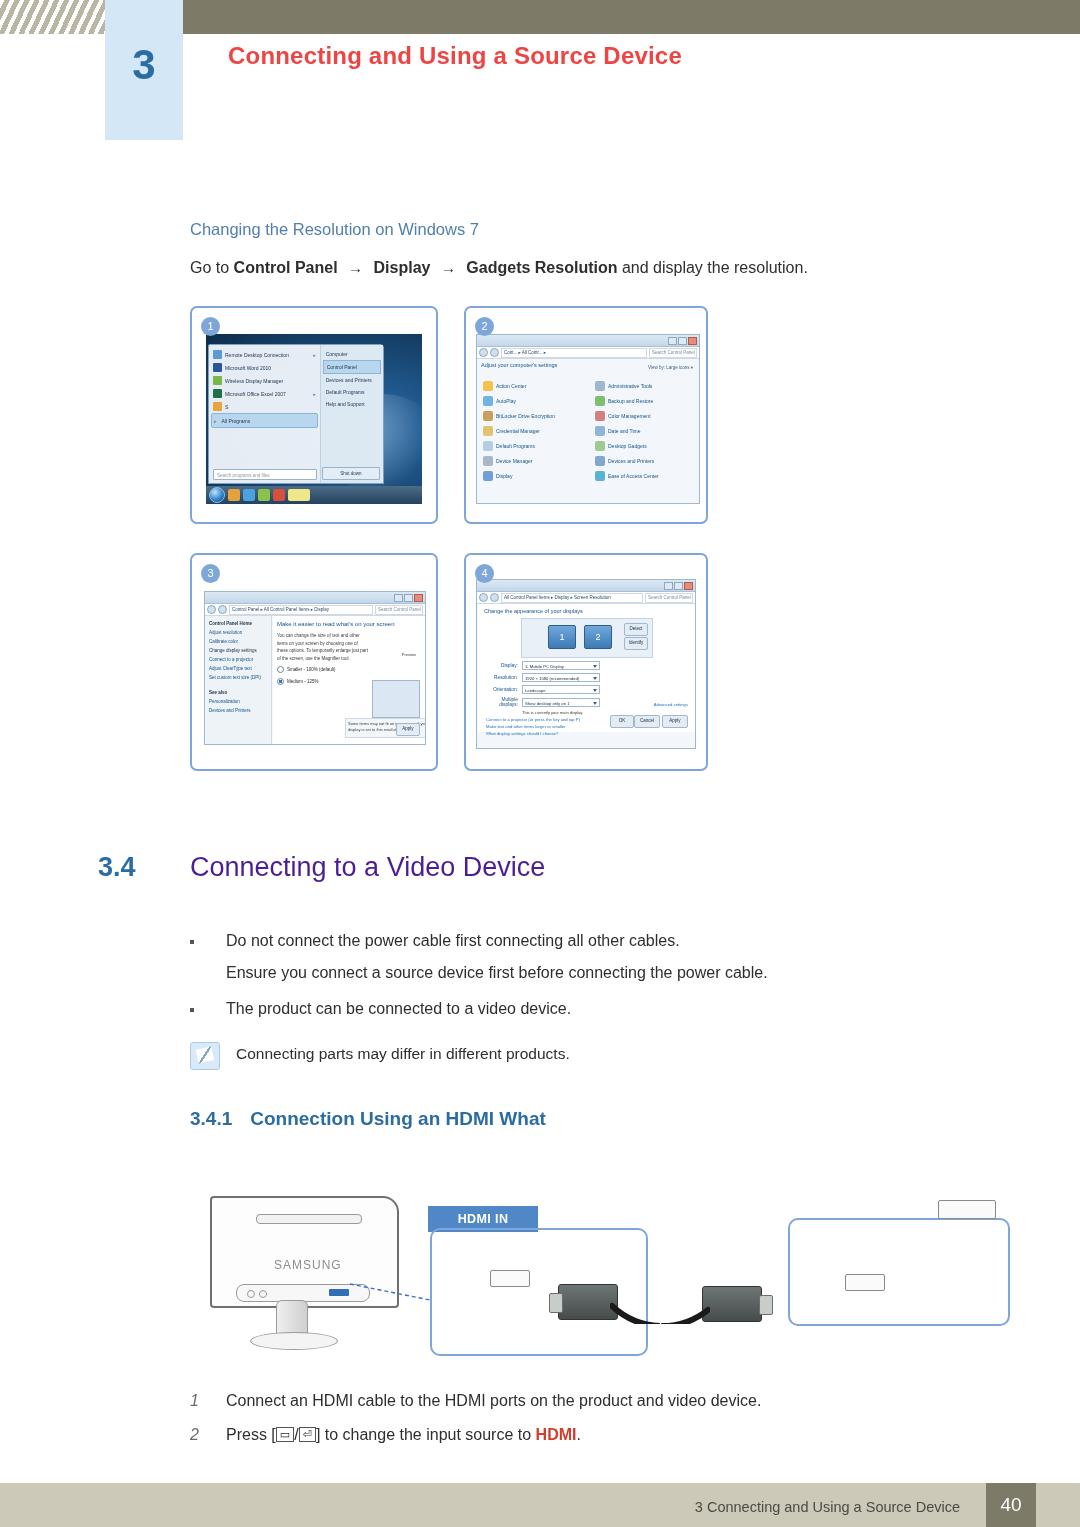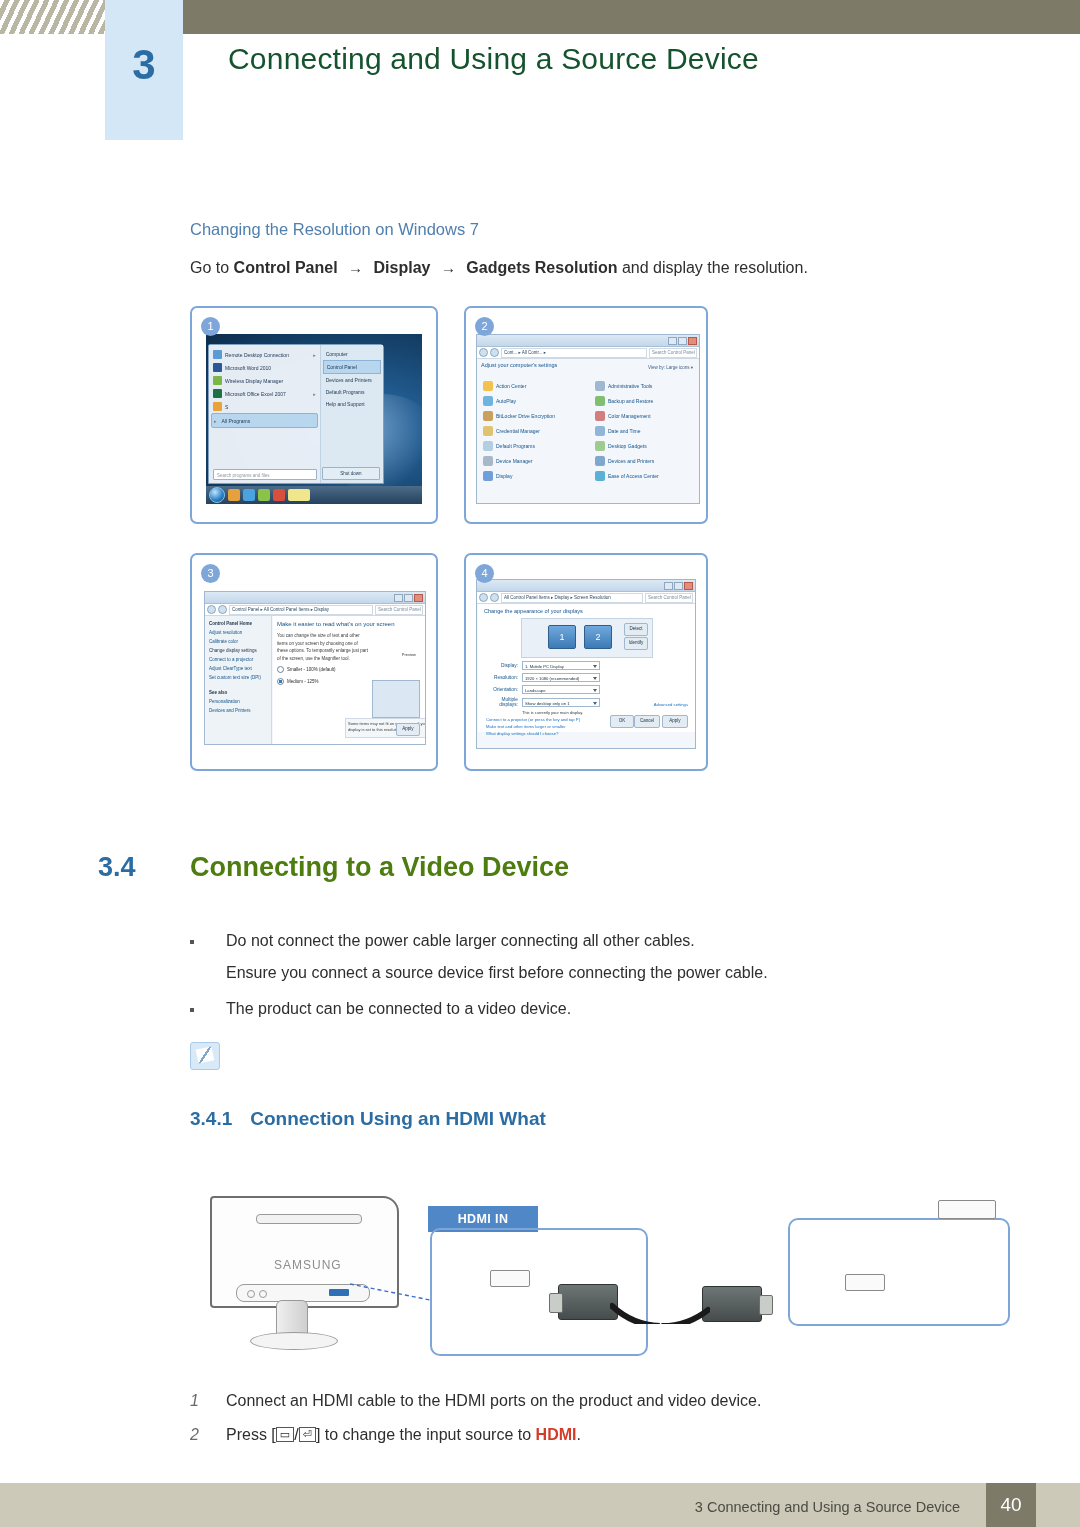--- a/index.html
+++ b/index.html
@@ -41,23 +41,23 @@
     width: 78px; height: 62px;
     line-height: 62px;
     text-align: center;
     font-size: 42px;
     font-weight: bold;
     color: #2b6ca3;
   }
   .chapter-title {
     position: absolute;
     left: 228px; top: 42px;
-    font-size: 30px;
-    font-weight: normal;
-    color: #14532d;
+    font-size: 24px;
+    font-weight: bold;
+    color: #ef4444;
     letter-spacing: 0.2px;
   }
 
   
   .sub-head {
     position: absolute;
     left: 190px; top: 220px;
     font-size: 16.5px;
     color: #4f7fae;
   }
@@ -435,22 +435,22 @@
     position: absolute;
     left: 98px; top: 852px;
     font-size: 27px;
     font-weight: bold;
     color: #2b6ca3;
   }
   .sec-title {
     position: absolute;
     left: 190px; top: 852px;
     font-size: 27px;
-    font-weight: bold;
-    color: #4d7c0f;
+    font-weight: normal;
+    color: #4c1d95;
   }
 
   
   .bullet {
     position: absolute;
     left: 190px;
     font-size: 16px;
     color: #2e2e2e;
   }
   .bullet .dot {
@@ -926,32 +926,33 @@
       <div class="mini-btn" style="right:8px;bottom:4px;width:24px;">Apply</div>
     </div>
   </div>
 </div>
 
 <div class="sec-num">3.4</div>
 <div class="sec-title">Connecting to a Video Device</div>
 
 <div class="bullet" style="top:932px;">
   <span class="dot"></span>
-  <span class="txt">Do not connect the power cable larger connecting all other cables.</span>
+  <span class="txt">Do not connect the power cable first connecting all other cables.</span>
 </div>
 <div class="subtext" style="top:964px;">Ensure you connect a source device first before connecting the power cable.</div>
 <div class="bullet" style="top:1000px;">
   <span class="dot"></span>
   <span class="txt">The product can be connected to a video device.</span>
 </div>
 
 <div class="note-row">
   <span class="note-icon">
       <span class="pen"></span>
     </span>
+  <span class="note-text">Connecting parts may differ in different products.</span>
 </div>
 
 <div class="subsec">
   <span class="n">3.4.1</span><span>Connection Using an HDMI What</span>
 </div>
 
 <div class="diagram">
 
   <div class="monitor">
     <div class="mon-screen">

